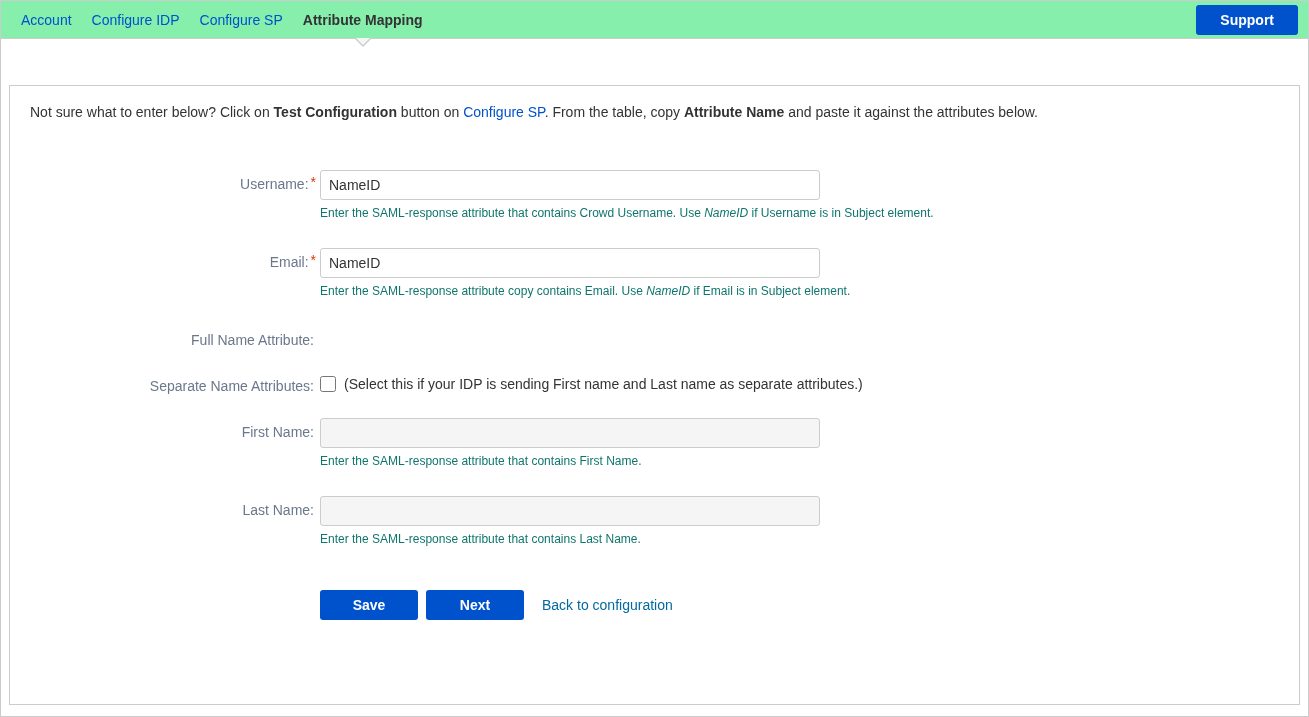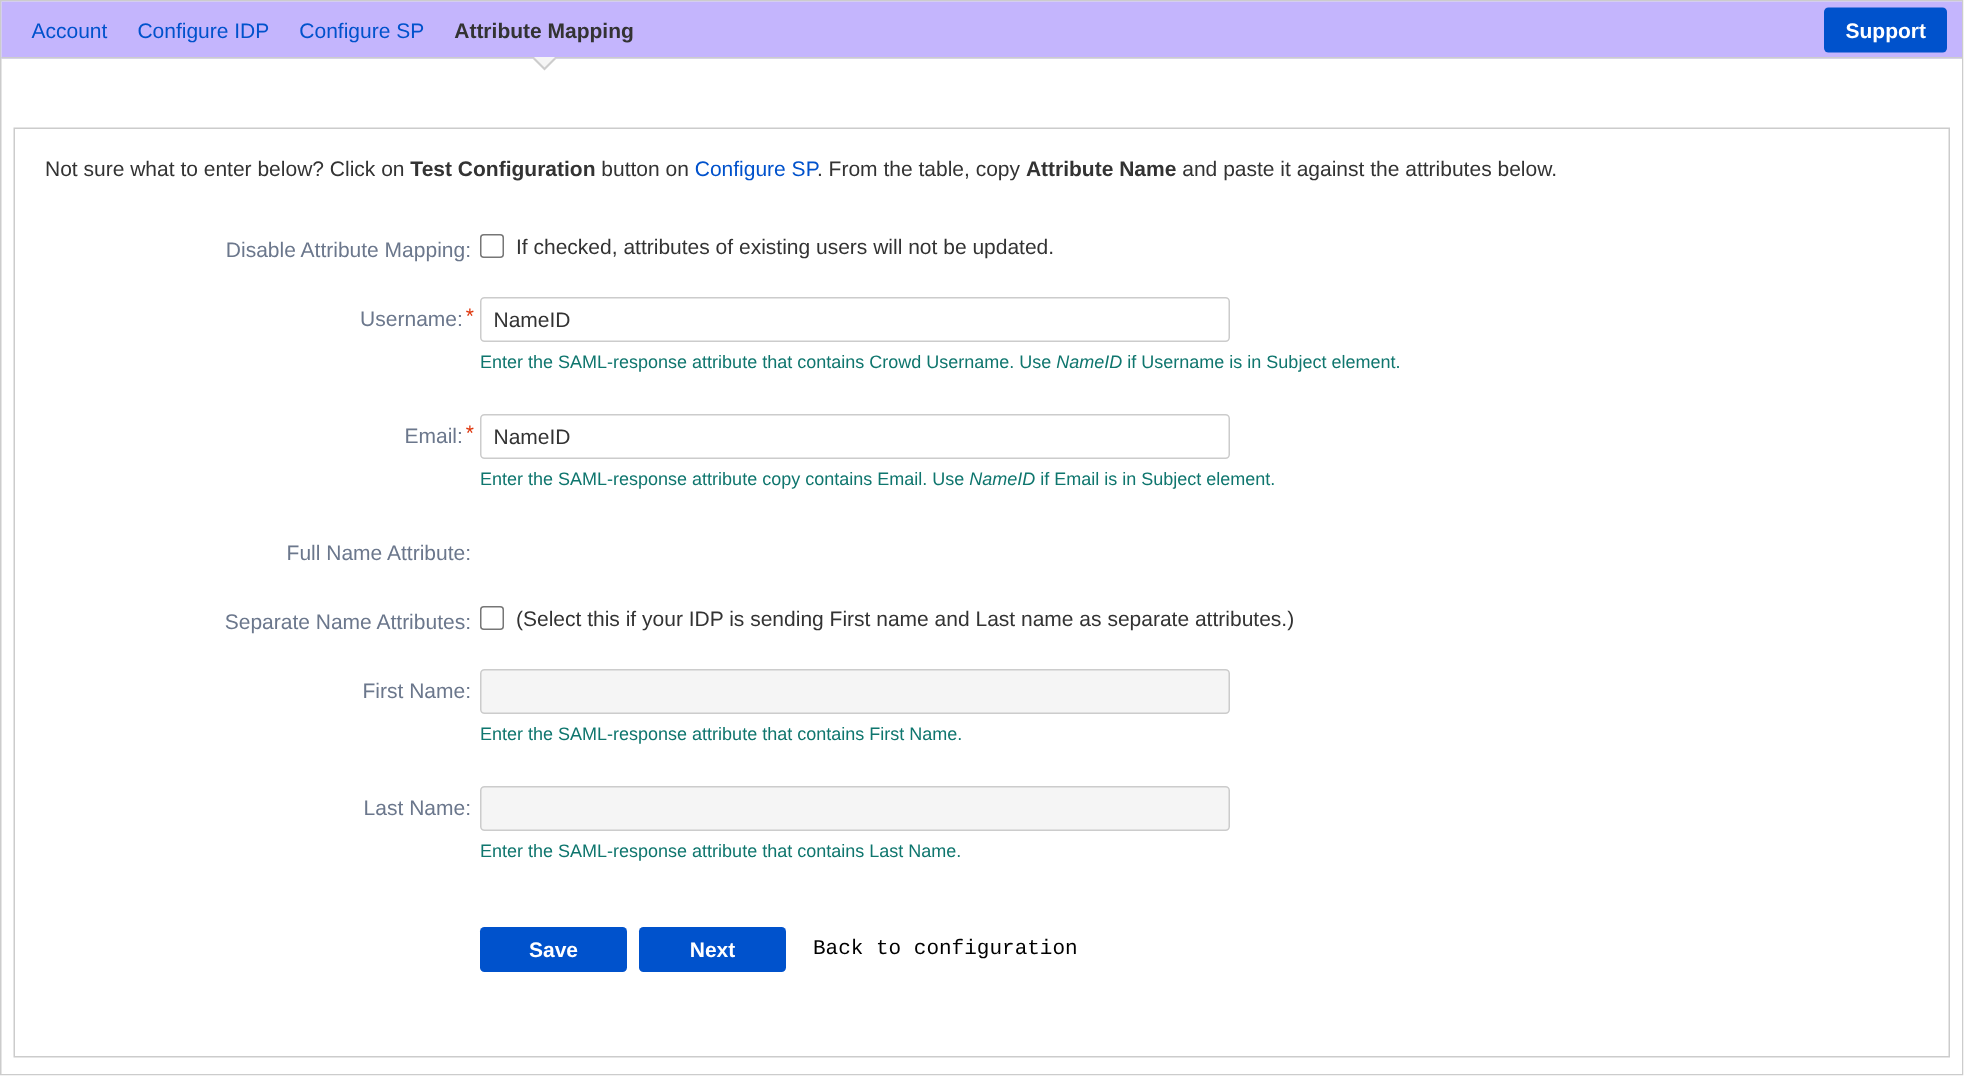--- a/index.html
+++ b/index.html
@@ -12,21 +12,21 @@
     .outer-wrap {
       border: 1px solid #ccc;
       width: 1309px;
       height: 717px;
       position: relative;
     }
     .tabbar {
       display: flex;
       align-items: center;
       height: 38px;
-      background: #c4b5fd;
+      background: #86efac;
       border-bottom: 1px solid #ccc;
       padding: 0 10px;
       position: relative;
     }
     .tab {
       padding: 0 10px;
       color: #0052cc;
       font-size: 14px;
       cursor: pointer;
       height: 38px;
@@ -62,21 +62,21 @@
       border-right: 7px solid transparent;
       border-top: 7px solid #f5f5f5;
       z-index: 2;
     }
     .spacer { flex: 1; }
     .support-btn {
       background: #0052cc;
       color: #fff;
       border: none;
       border-radius: 3px;
-      padding: 7px 14px;
+      padding: 7px 24px;
       font-size: 14px;
       font-weight: bold;
       cursor: pointer;
       text-align: center;
     }
     .content-wrap {
       padding: 8px;
     }
     .blank-strip {
       height: 38px;
@@ -170,27 +170,26 @@
       border: none;
       border-radius: 3px;
       padding: 0 14px;
       height: 30px;
       min-width: 98px;
       font-size: 14px;
       font-weight: bold;
       cursor: pointer;
     }
     .btn-link {
-      color: #000000;
+      color: #0369a1;
       background: none;
       border: none;
       font-size: 14px;
       cursor: pointer;
       margin-left: 10px;
-      font-family: Liberation Mono, monospace;
     }
   </style>
 </head>
 <body>
 
 <div class="outer-wrap">
   <div class="tabbar">
     <div class="tab">Account</div>
     <div class="tab">Configure IDP</div>
     <div class="tab">Configure SP</div>
@@ -200,29 +199,20 @@
   </div>
 
   <div class="content-wrap">
     <div class="blank-strip"></div>
     <div class="panel">
 
       <div class="hint-line">
         <span>Not sure what to enter below? Click on </span><strong>Test Configuration</strong><span> button on </span><a>Configure SP</a><span>. From the table, copy </span><strong>Attribute Name</strong><span> and paste it against the attributes below.</span>
       </div>
 
-      <div class="form-row">
-        <div class="form-label">Disable Attribute Mapping:</div>
-        <div class="form-field">
-          <div class="checkbox-row">
-            <input type="checkbox" style="">
-            <span>If checked, attributes of existing users will not be updated.</span>
-          </div>
-        </div>
-      </div>
 
       <div class="row-spacer"></div>
 
       <div class="form-row">
         <div class="form-label"><span>Username:</span><span class="req">*</span></div>
         <div class="form-field">
           <input type="text" class="text-input" value="NameID" style="">
           <div class="help-text">
             <span>Enter the SAML-response attribute that contains Crowd Username. Use </span><em>NameID</em><span> if Username is in Subject element.</span>
           </div>

